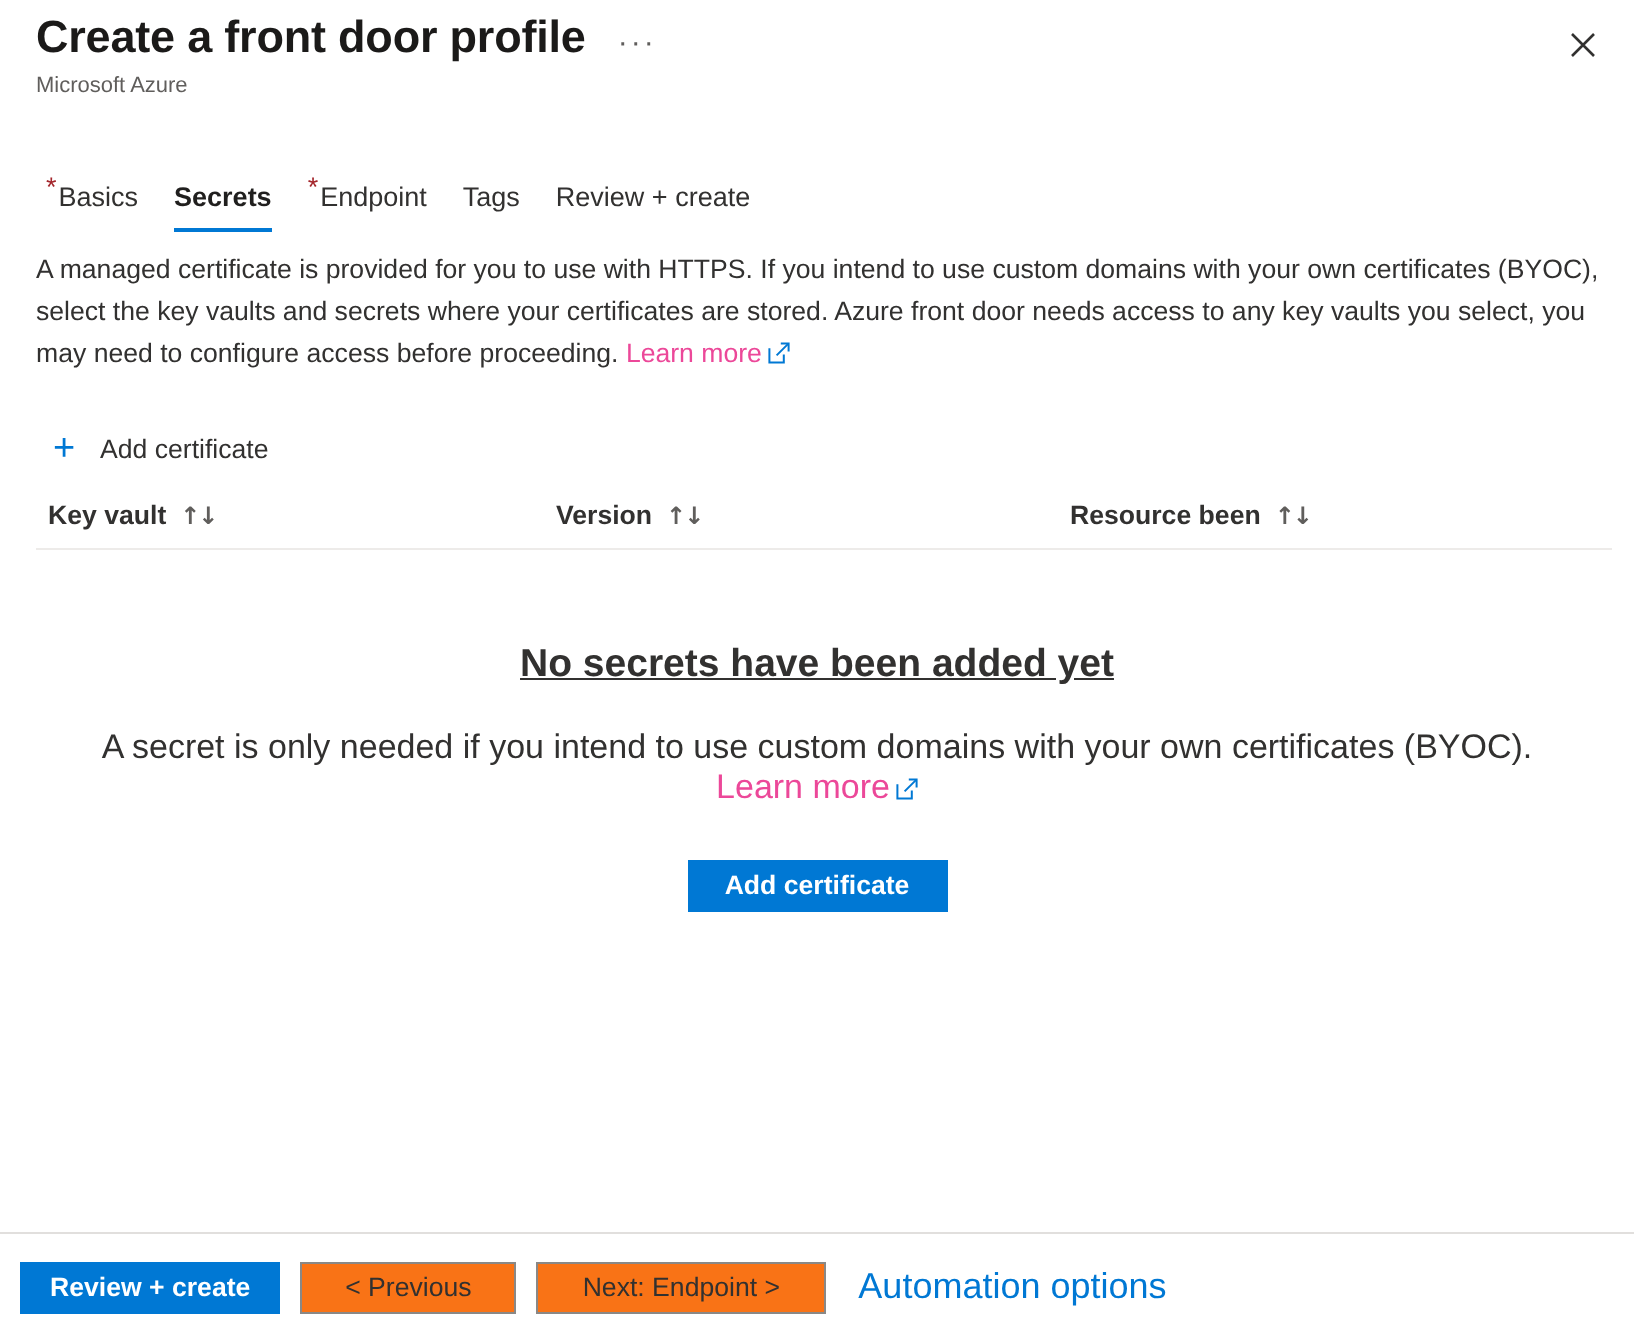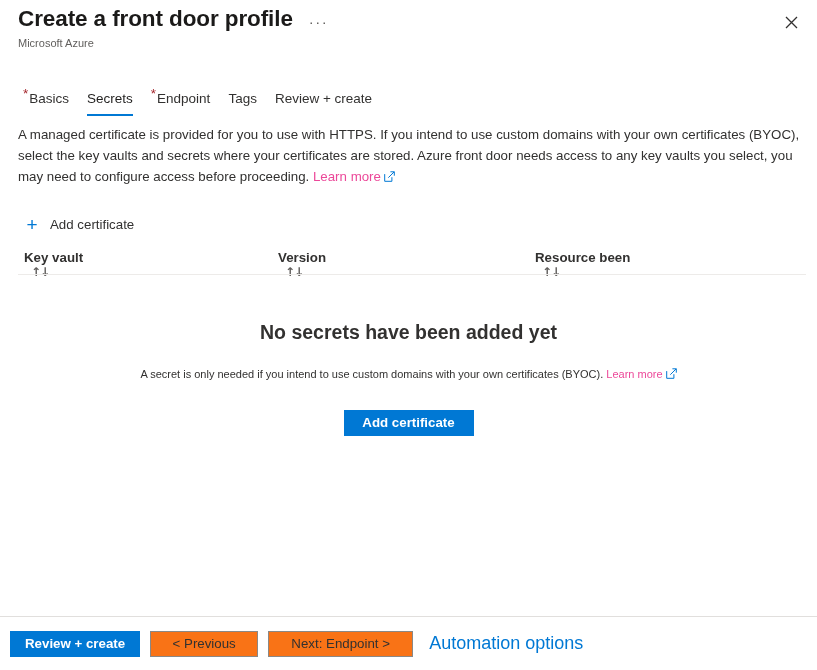--- a/index.html
+++ b/index.html
@@ -94,21 +94,21 @@
   }
   .tab .req {
     color: #a4262c;
     font-size: 13.5px;
     margin-right: 1px;
     line-height: 10px;
     align-self: flex-start;
     padding-top: 5px;
   }
   .tab.active {
-    font-weight: 400;
+    font-weight: 700;
     color: #201f1e;
   }
   .tab.active::after {
     content: "";
     position: absolute;
     left: 9px;
     right: 9px;
     bottom: -4px;
     height: 2px;
     background: #0078d4;
@@ -165,27 +165,26 @@
     position: absolute;
     top: 250px;
     left: 18px;
     width: 788px;
     height: 22px;
   }
   .th {
     position: absolute;
     top: 0;
     display: flex;
-    align-items: flex-start;
-    font-size: 13.3px;
-    font-weight: 600;
-    color: #323130;
-    cursor: pointer;
-    white-space: nowrap;
-    flex-direction: column;
+    align-items: flex-end;
+    font-size: 13.3px;
+    font-weight: 600;
+    color: #323130;
+    cursor: pointer;
+    white-space: nowrap;
   }
   .th-keyvault { left: 6px; }
   .th-version { left: 260px; }
   .th-resourcegroup { left: 517px; }
   .sort-glyph {
     margin-left: 7px;
     font-size: 12px;
     color: #605e5c;
     letter-spacing: -1px;
     font-family: "DejaVu Sans", sans-serif;
@@ -205,24 +204,25 @@
     top: 318px;
     left: 0;
     width: 817px;
     text-align: center;
   }
   .empty-title {
     font-size: 19.5px;
     font-weight: 600;
     color: #323130;
     line-height: 28px;
+    text-decoration: underline;
   }
   .empty-sub {
     margin-top: 18px;
-    font-size: 11px;
+    font-size: 17px;
     color: #323130;
     line-height: 20px;
   }
   .primary-btn {
     display: inline-block;
     margin-top: 25px;
     background: #0078d4;
     color: #ffffff;
     font-size: 13.3px;
     font-weight: 600;

